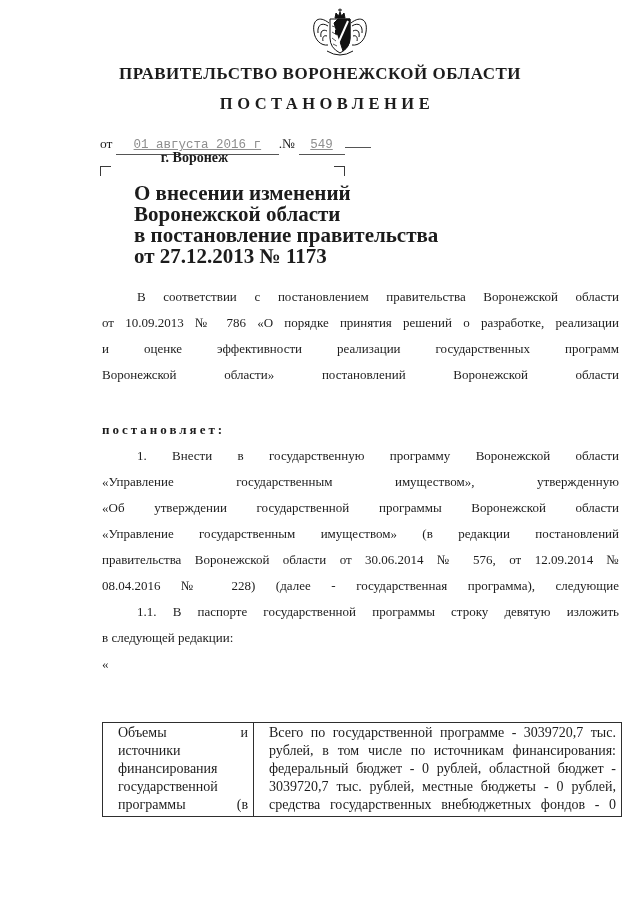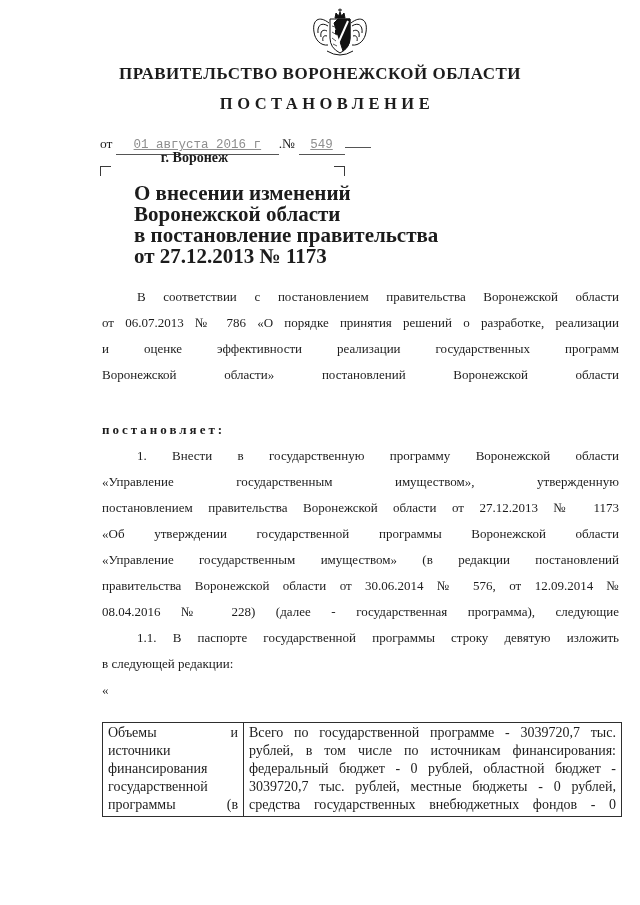--- a/index.html
+++ b/index.html
@@ -36,21 +36,21 @@
   .corner.r { left:334px; border-right:1.5px solid #3a3a3a; border-top:1.5px solid #3a3a3a; }
   .title { position:absolute; top:183px; left:134px; font-size:21px; font-weight:bold; line-height:21px; }
   .body { position:absolute; top:284px; left:102px; width:517px; font-size:13px; line-height:26px; }
   .bline.j { text-align:justify; text-align-last:justify; }
   .bline.ind { text-indent:35px; }
   .bline.decree { font-weight:bold; letter-spacing:3px;margin-top:29px; }
   .doc-table {
     position:absolute; top:722px; left:102px; width:520px;
     border-collapse:collapse; font-size:14px; line-height:18px;
   }
-  .doc-table td { border:1px solid var(--line); vertical-align:top; padding:1px 5px 2px 5px; }
+  .doc-table td { border:1px solid var(--line); vertical-align:top; padding:1px 5px 2px 15px; }
   .doc-table td.c1 { width:130px; }
   .tline { text-align:justify; text-align-last:justify; }
 </style>
 </head>
 <body>
 
 <div class="page">
 
   <svg class="emblem" viewBox="0 0 70 50" xmlns="http://www.w3.org/2000/svg" fill="none" stroke="#111" stroke-width="1">
 
@@ -90,27 +90,26 @@
 
   <div class="title">
     <div>О внесении изменений</div>
     <div>Воронежской области</div>
     <div>в постановление правительства</div>
     <div>от 27.12.2013 № 1173</div>
   </div>
 
   <div class="body">
       <div class="bline j ind">В соответствии с постановлением правительства Воронежской области</div>
-      <div class="bline j">от 06.07.2013 № 786 «О порядке принятия решений о разработке, реализации</div>
+      <div class="bline j">от 10.09.2013 № 786 «О порядке принятия решений о разработке, реализации</div>
       <div class="bline j">и оценке эффективности реализации государственных программ</div>
       <div class="bline j">Воронежской области» постановлений Воронежской области</div>
       <div class="bline decree">постановляет:</div>
       <div class="bline j ind">1. Внести в государственную программу Воронежской области</div>
       <div class="bline j">«Управление государственным имуществом», утвержденную</div>
-      <div class="bline j">постановлением правительства Воронежской области от 27.12.2013 № 1173</div>
       <div class="bline j">«Об утверждении государственной программы Воронежской области</div>
       <div class="bline j">«Управление государственным имуществом» (в редакции постановлений</div>
       <div class="bline j">правительства Воронежской области от 30.06.2014 № 576, от 12.09.2014 №</div>
       <div class="bline j">08.04.2016 № 228) (далее - государственная программа), следующие</div>
       <div class="bline j ind">1.1. В паспорте государственной программы строку девятую изложить</div>
       <div class="bline">в следующей редакции:</div>
       <div class="bline">«</div>
     </div>
 
   <table class="doc-table">

